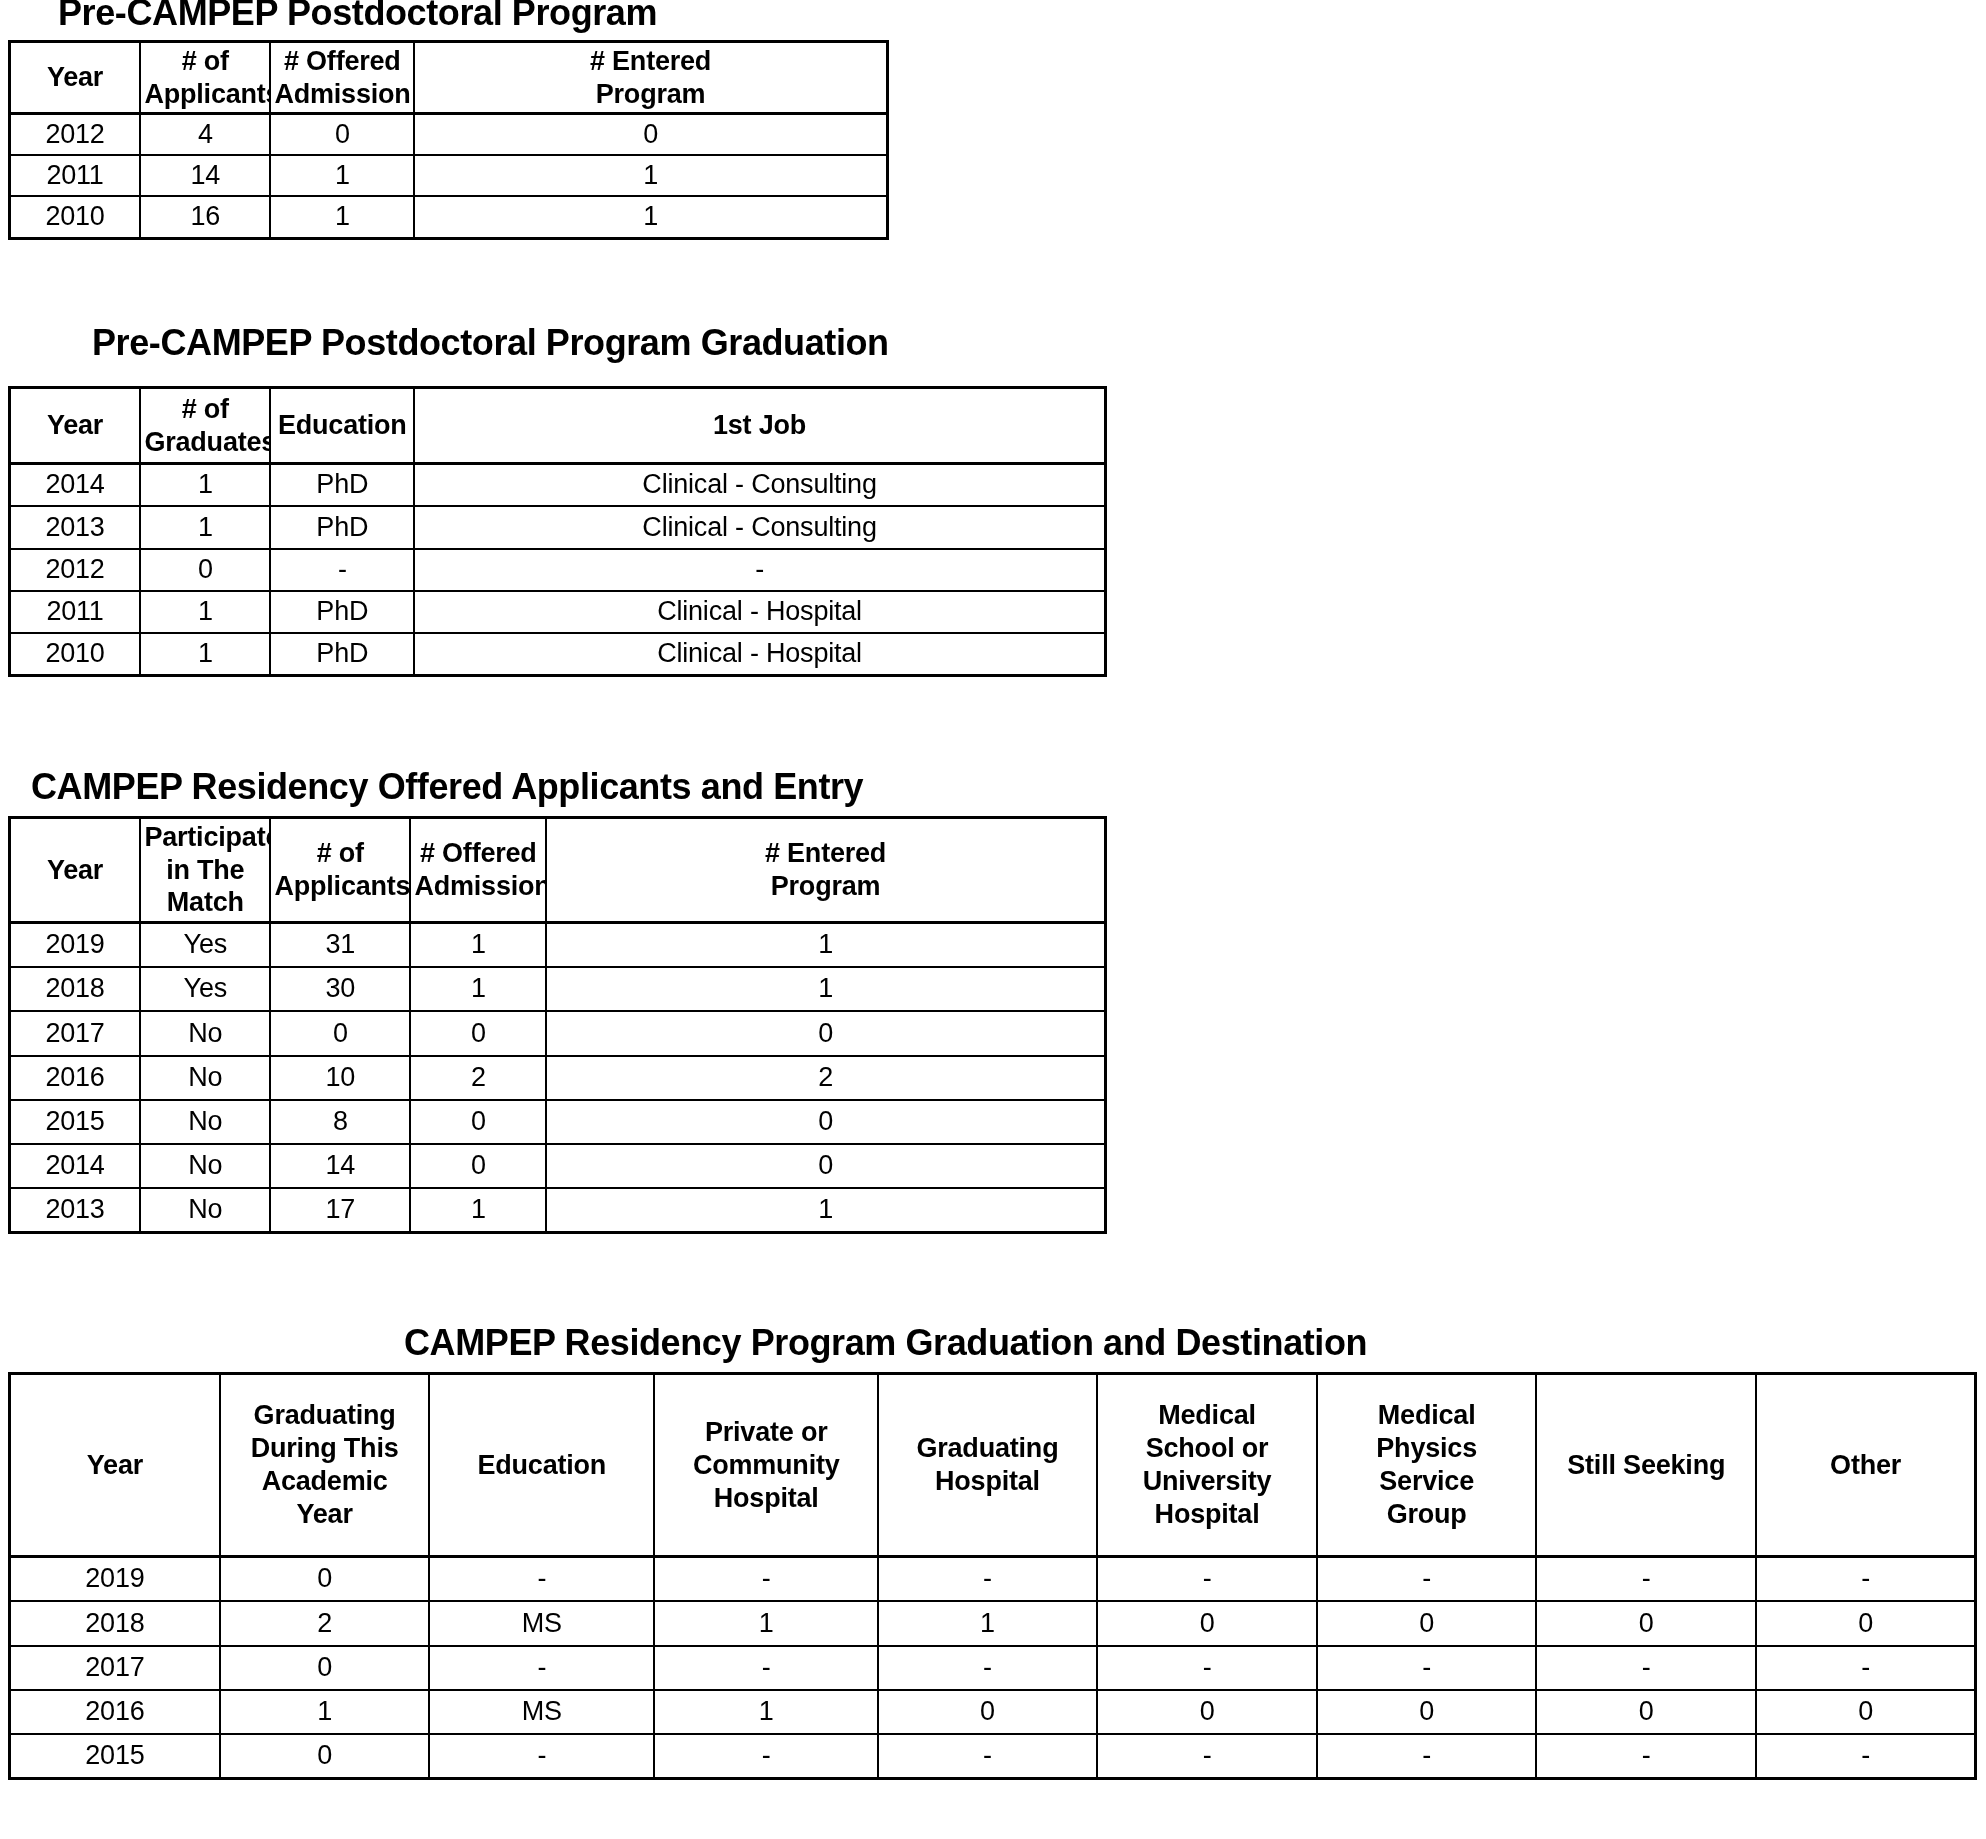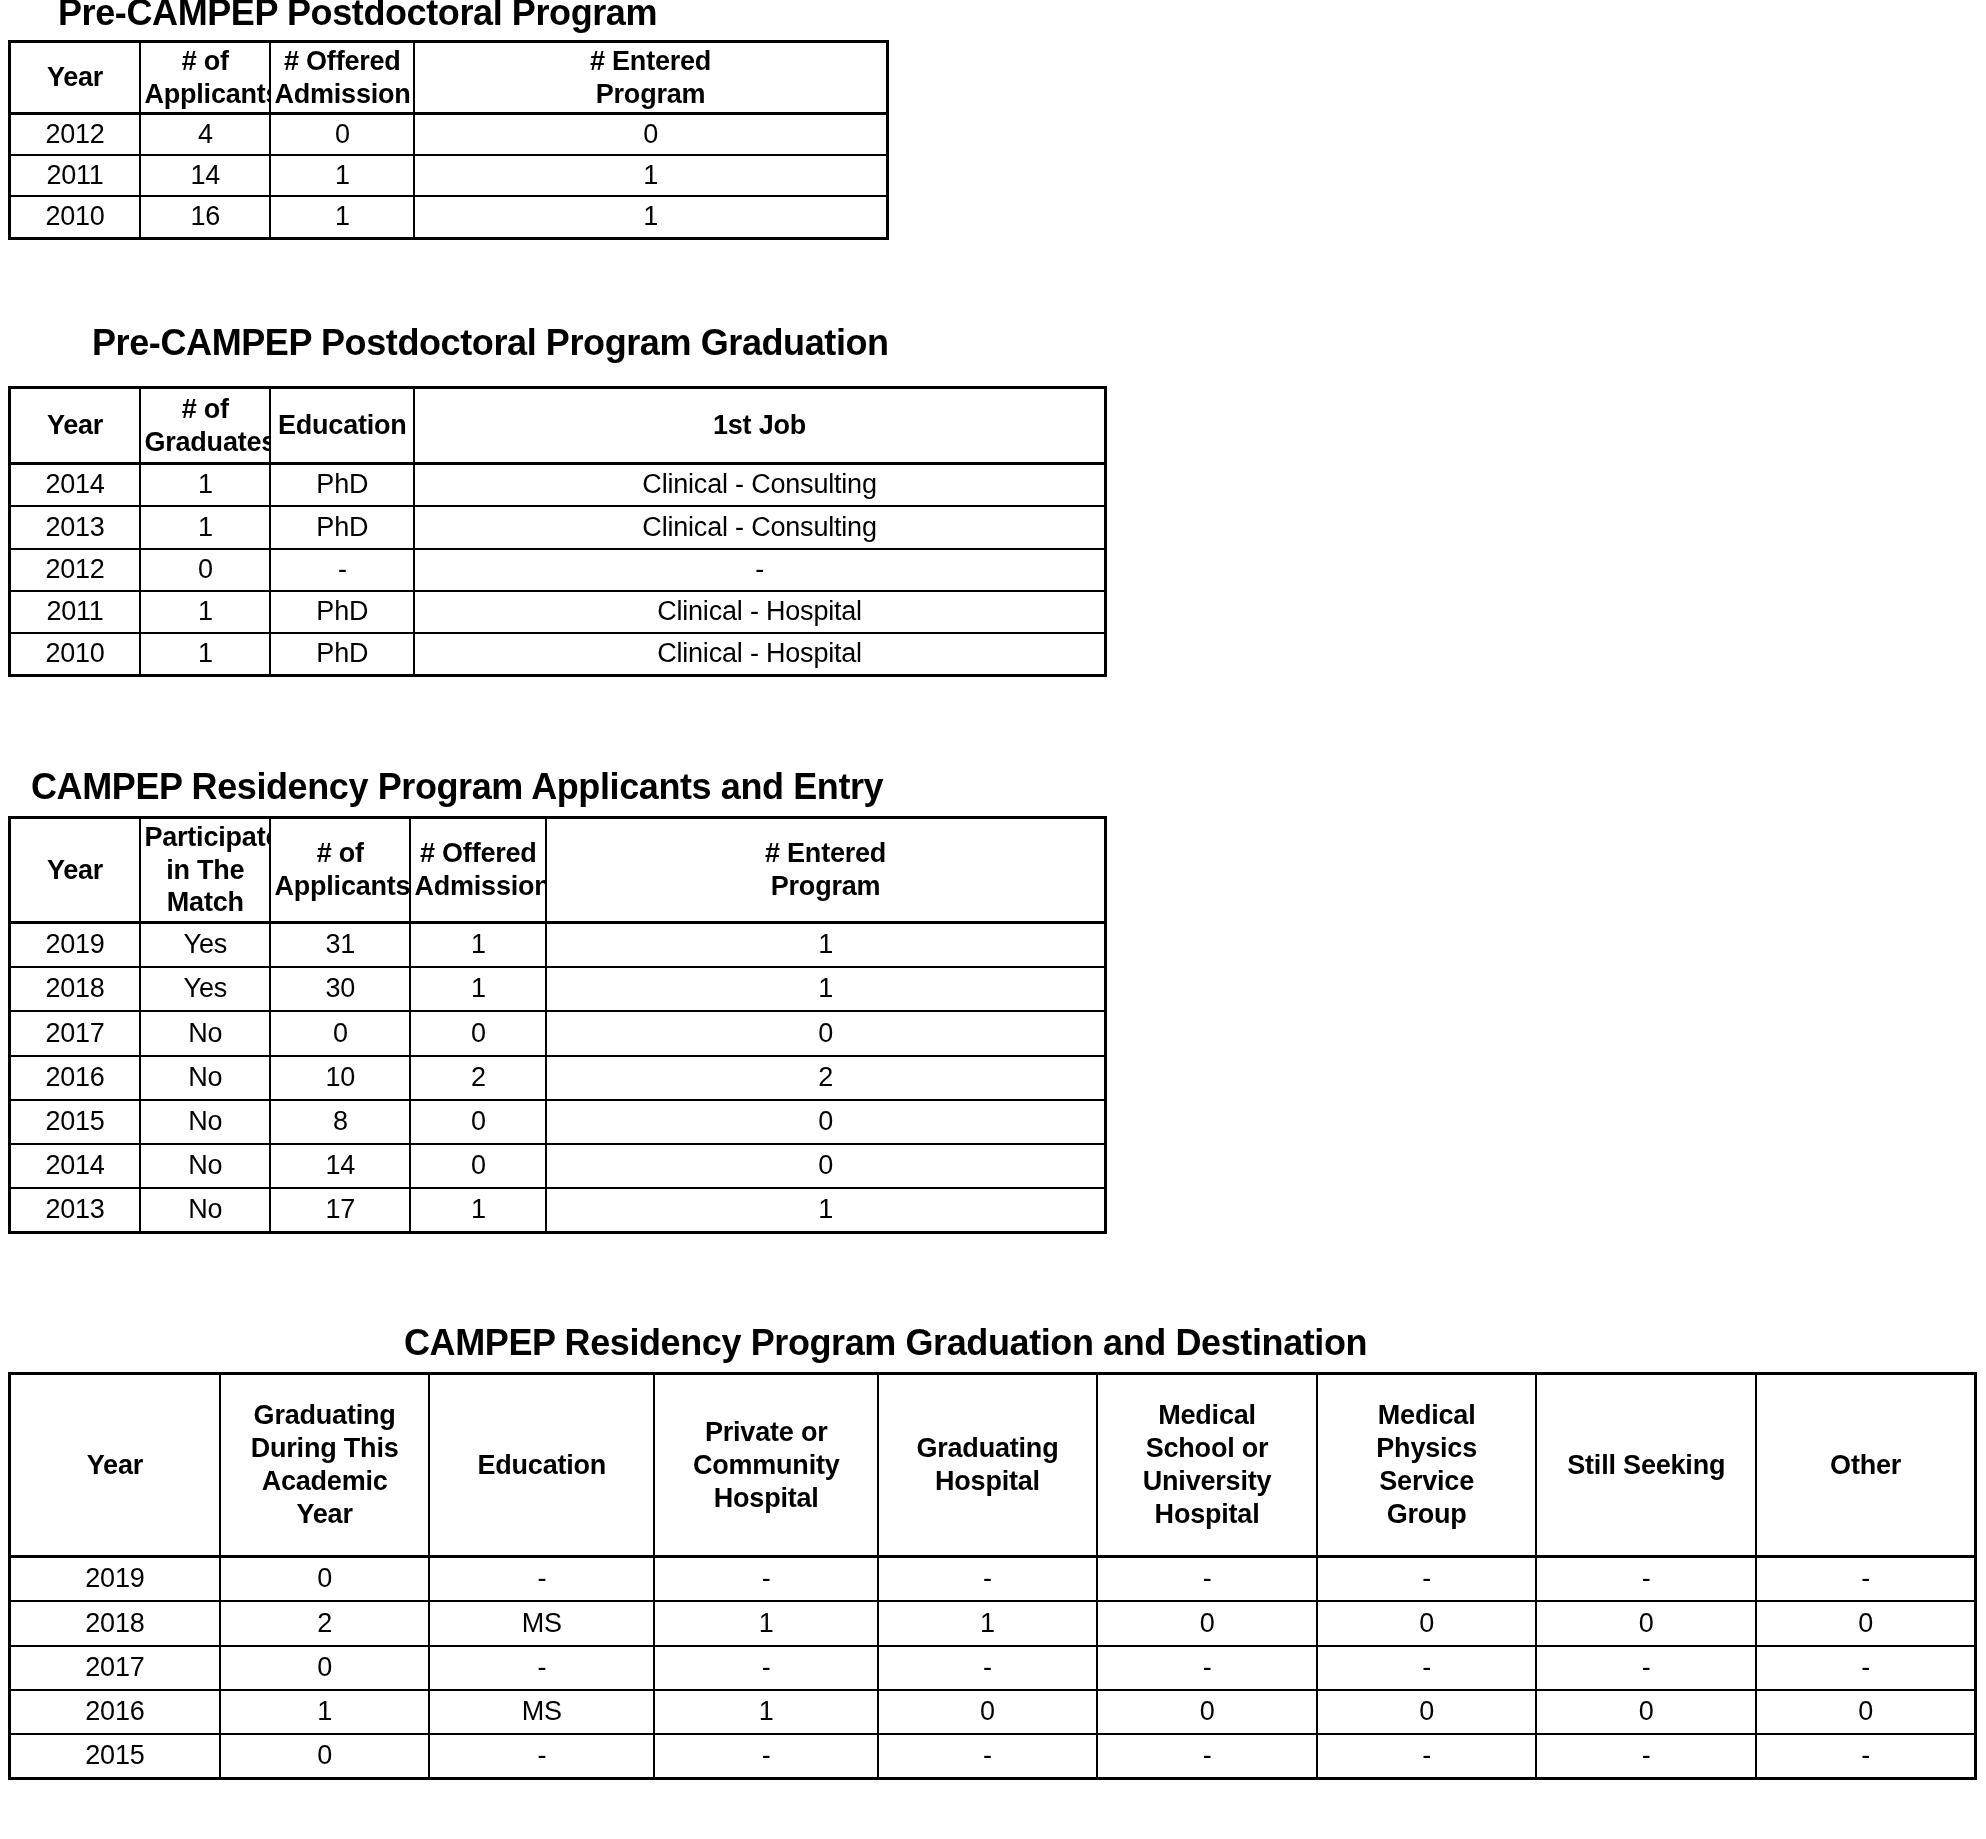--- a/index.html
+++ b/index.html
@@ -219,21 +219,21 @@
         <tr>
           <td>2010</td>
           <td>1</td>
           <td>PhD</td>
           <td>Clinical - Hospital</td>
         </tr>
       </tbody>
     </table>
   </div>
 
-  <div class="blk section-title" id="t3-title">CAMPEP Residency Program Applicants and Entry</div>
+  <div class="blk section-title" id="t3-title">CAMPEP Residency Offered Applicants and Entry</div>
 
   <div class="blk" id="t3-wrap">
     <table class="doc-table" id="t3">
       <colgroup>
         <col class="c-year">
           <col class="c-m">
           <col class="c-a">
           <col class="c-b">
           <col class="c-c">
       </colgroup>

